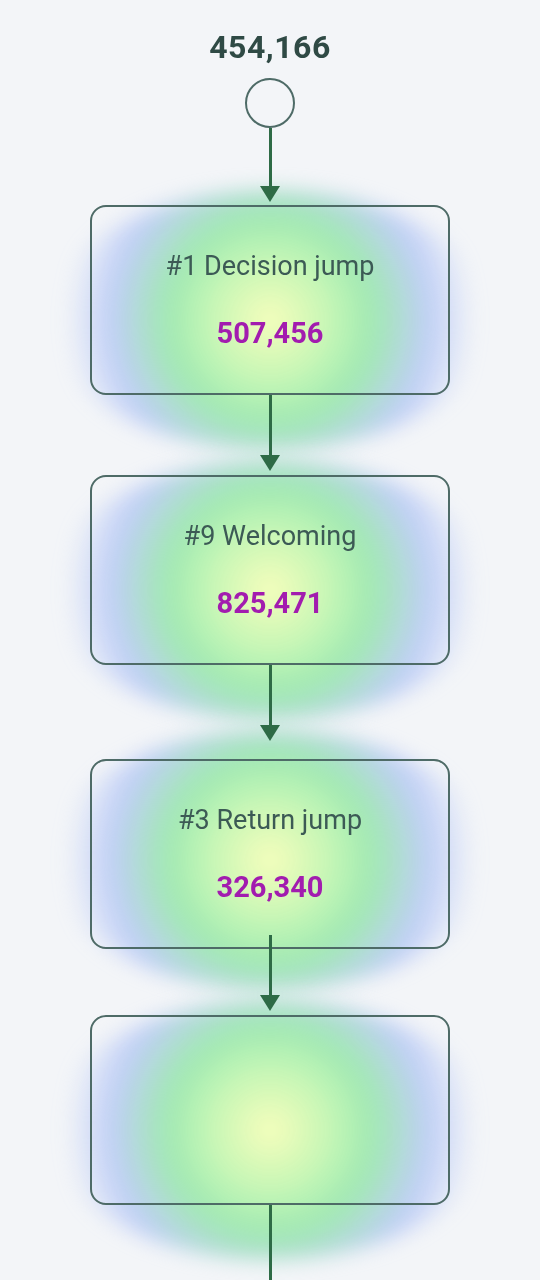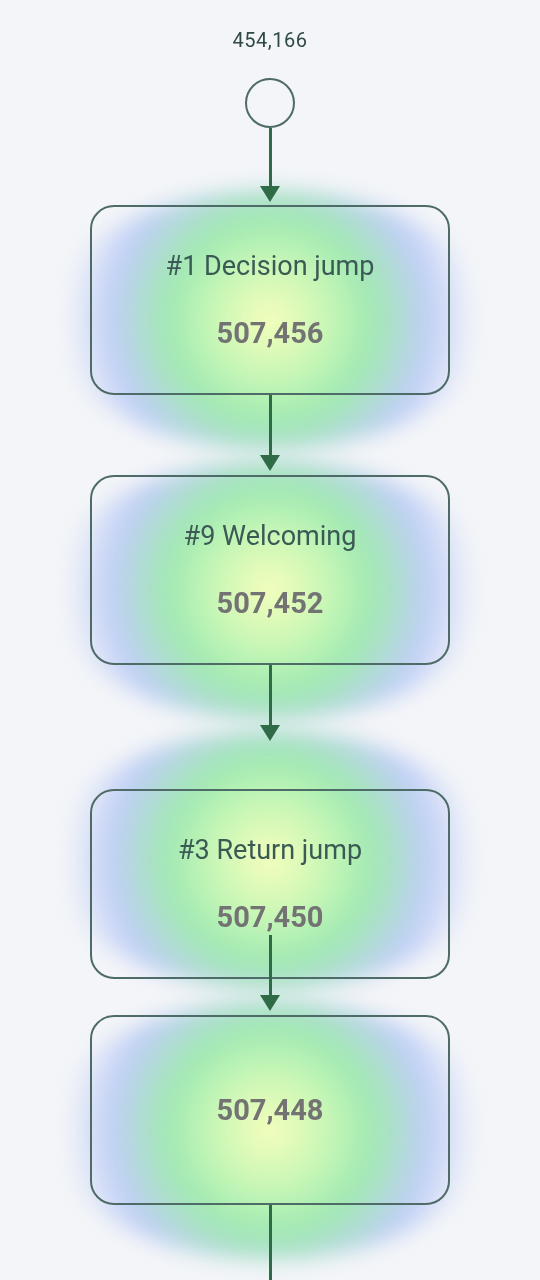--- a/index.html
+++ b/index.html
@@ -28,22 +28,22 @@
         rgba(150,175,245,0.55) 62%,
         rgba(150,175,245,0.0) 80%);
       filter: blur(10px);
       pointer-events: none;
     }
     .top-value {
       position: absolute;
       left: 50%;
       transform: translateX(-50%);
       top: 28px;
-      font-size: 20px;
-      font-weight: 400;
+      font-size: 32px;
+      font-weight: 700;
       color: #2f4a45;
       letter-spacing: 0.5px;
     }
     .start-circle {
       position: absolute;
       left: 50%;
       transform: translateX(-50%);
       top: 78px;
       width: 50px;
       height: 50px;
@@ -73,30 +73,30 @@
       border-right: 10px solid transparent;
       border-top: 16px solid #2e6b46;
     }
     .node {
       position: absolute;
       left: 50%;
       transform: translateX(-50%);
       width: 360px;
       height: 190px;
       border: 2px solid #4e6b67;
-      border-radius: 24px;
+      border-radius: 16px;
       display: flex;
       flex-direction: column;
       align-items: center;
       justify-content: center;
       gap: 34px;
       color: #33524d;
     }
     .node-title { font-size: 27px; font-weight: 400; color: #3c5a55; }
-    .node-value { font-size: 29px; font-weight: 700; color: #737373; }
+    .node-value { font-size: 29px; font-weight: 700; color: #a21caf; }
   </style>
 </head>
 <body>
 
 <div class="canvas">
 
   <div class="heat-spot" style="top:190px"></div>
   <div class="heat-spot" style="top:460px"></div>
   <div class="heat-spot" style="top:730px"></div>
   <div class="heat-spot" style="top:1000px"></div>
@@ -115,39 +115,38 @@
     <span class="node-value">507,456</span>
   </div>
 
   <div class="arrow" style="top:395px">
     <div class="shaft" style="height:60px"></div>
     <div class="head" style="top:60px"></div>
   </div>
 
   <div class="node" style="top:475px">
     <span class="node-title">#9 Welcoming</span>
-    <span class="node-value">507,452</span>
+    <span class="node-value">825,471</span>
   </div>
 
   <div class="arrow" style="top:665px">
     <div class="shaft" style="height:60px"></div>
     <div class="head" style="top:60px"></div>
   </div>
 
-  <div class="node" style="top:789px">
+  <div class="node" style="top:759px">
     <span class="node-title">#3 Return jump</span>
-    <span class="node-value">507,450</span>
+    <span class="node-value">326,340</span>
   </div>
 
   <div class="arrow" style="top:935px">
     <div class="shaft" style="height:60px"></div>
     <div class="head" style="top:60px"></div>
   </div>
 
   <div class="node" style="top:1015px">
-    <span class="node-value">507,448</span>
   </div>
 
   <div class="arrow" style="top:1205px">
     <div class="shaft" style="height:80px"></div>
   </div>
 
 </div>
 
 </body></html>

